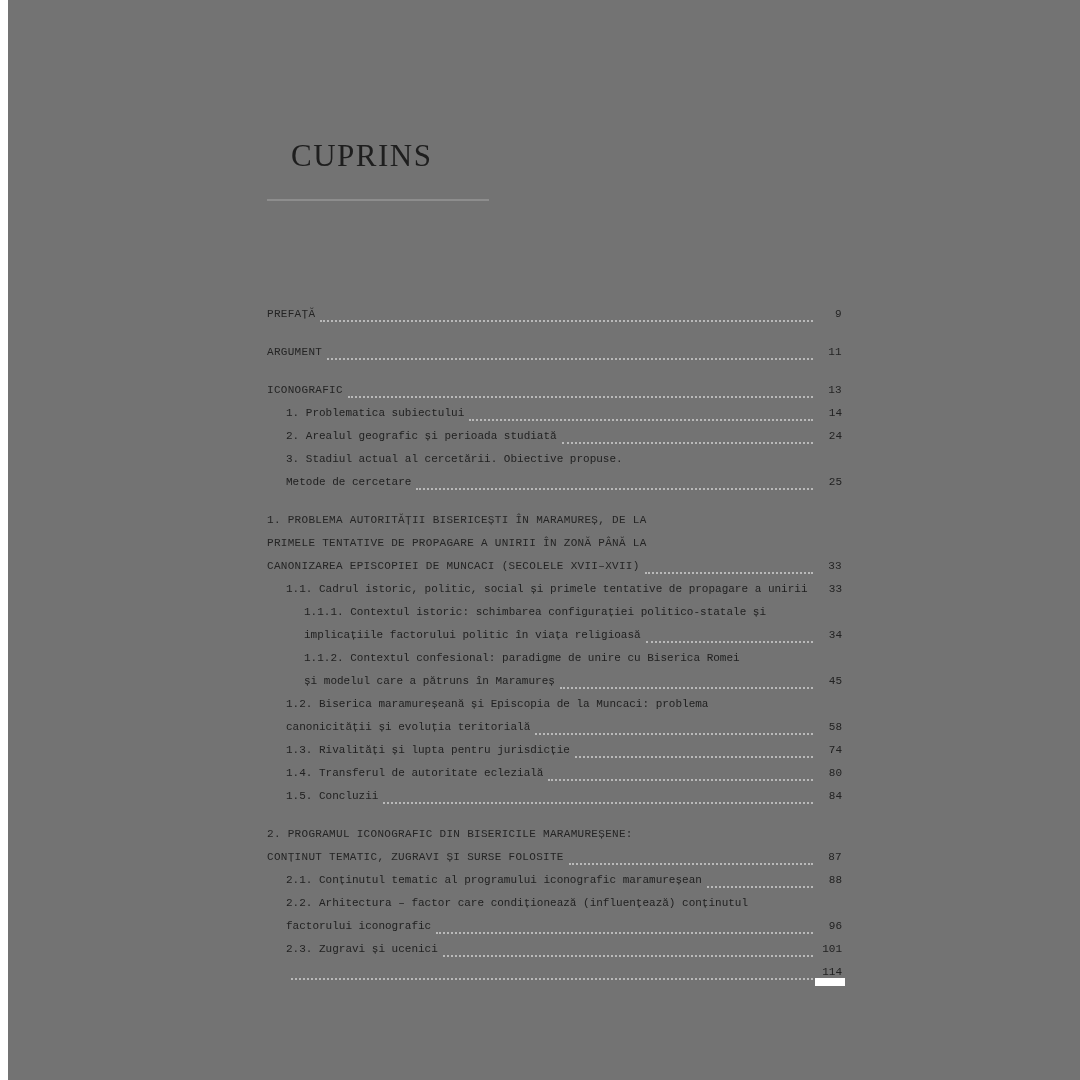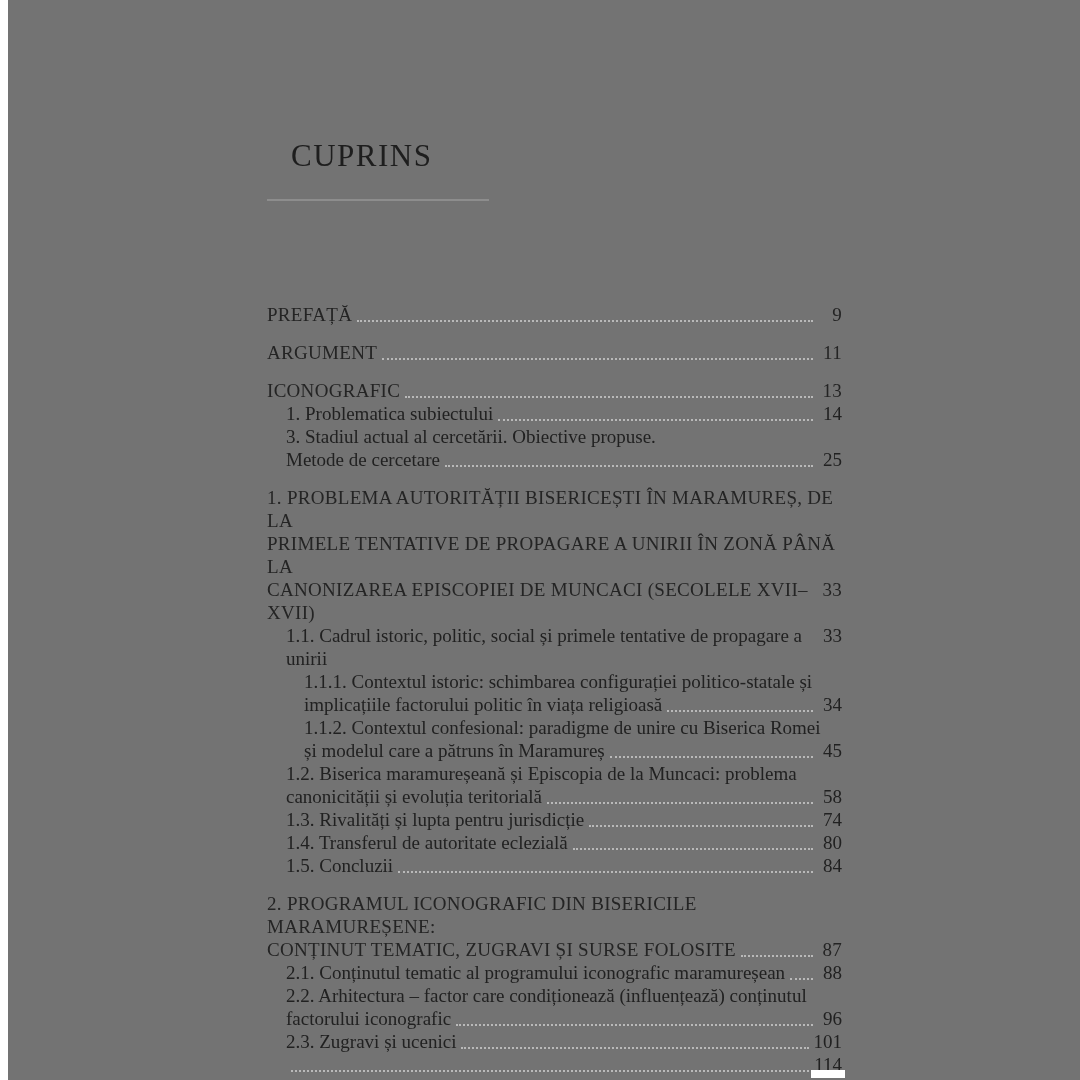--- a/index.html
+++ b/index.html
@@ -28,22 +28,23 @@
     color: #1e1e1e;
     margin-left: 24px;
   }
   .title-rule {
     width: 222px; height: 2px;
     background: #8d8d8d;
     margin-top: 25px;
   }
   .toc {
     margin-top: 102px;
-    font-size: 19px;
+    font-size: 11px;
     line-height: 23px;
+    font-family: Liberation Mono, monospace;
   }
   .entry { margin-top: 0; }
   .entry.level-0 { margin-top: 15px; }
   .entry.level-0:first-child { margin-top: 0; }
   .entry.level-1 .line { padding-left: 19px; }
   .entry.level-2 .line { padding-left: 37px; align-items: flex-end; }
   .entry.caps { letter-spacing: 0.3px; color: #242424; }
   .line { display: flex; }
   .txt { white-space: pre-wrap; }
   .leader {
@@ -109,20 +110,29 @@
             <div class="line">
               <span class="txt">1. Problematica subiectului</span>
               <span class="leader"></span>
               <span class="page">14</span>
             </div>
           </div>
   </div>
         <div class="entry level-1">
     <div>
             <div class="line">
+              <span class="txt">2. Arealul geografic și perioada studiată</span>
+              <span class="leader"></span>
+              <span class="page">24</span>
+            </div>
+          </div>
+  </div>
+        <div class="entry level-1">
+    <div>
+            <div class="line">
               <span class="txt">3. Stadiul actual al cercetării. Obiective propuse.</span>
             </div>
             <div class="line">
               <span class="txt">Metode de cercetare</span>
               <span class="leader"></span>
               <span class="page">25</span>
             </div>
           </div>
   </div>
         <div class="entry level-0 caps">

